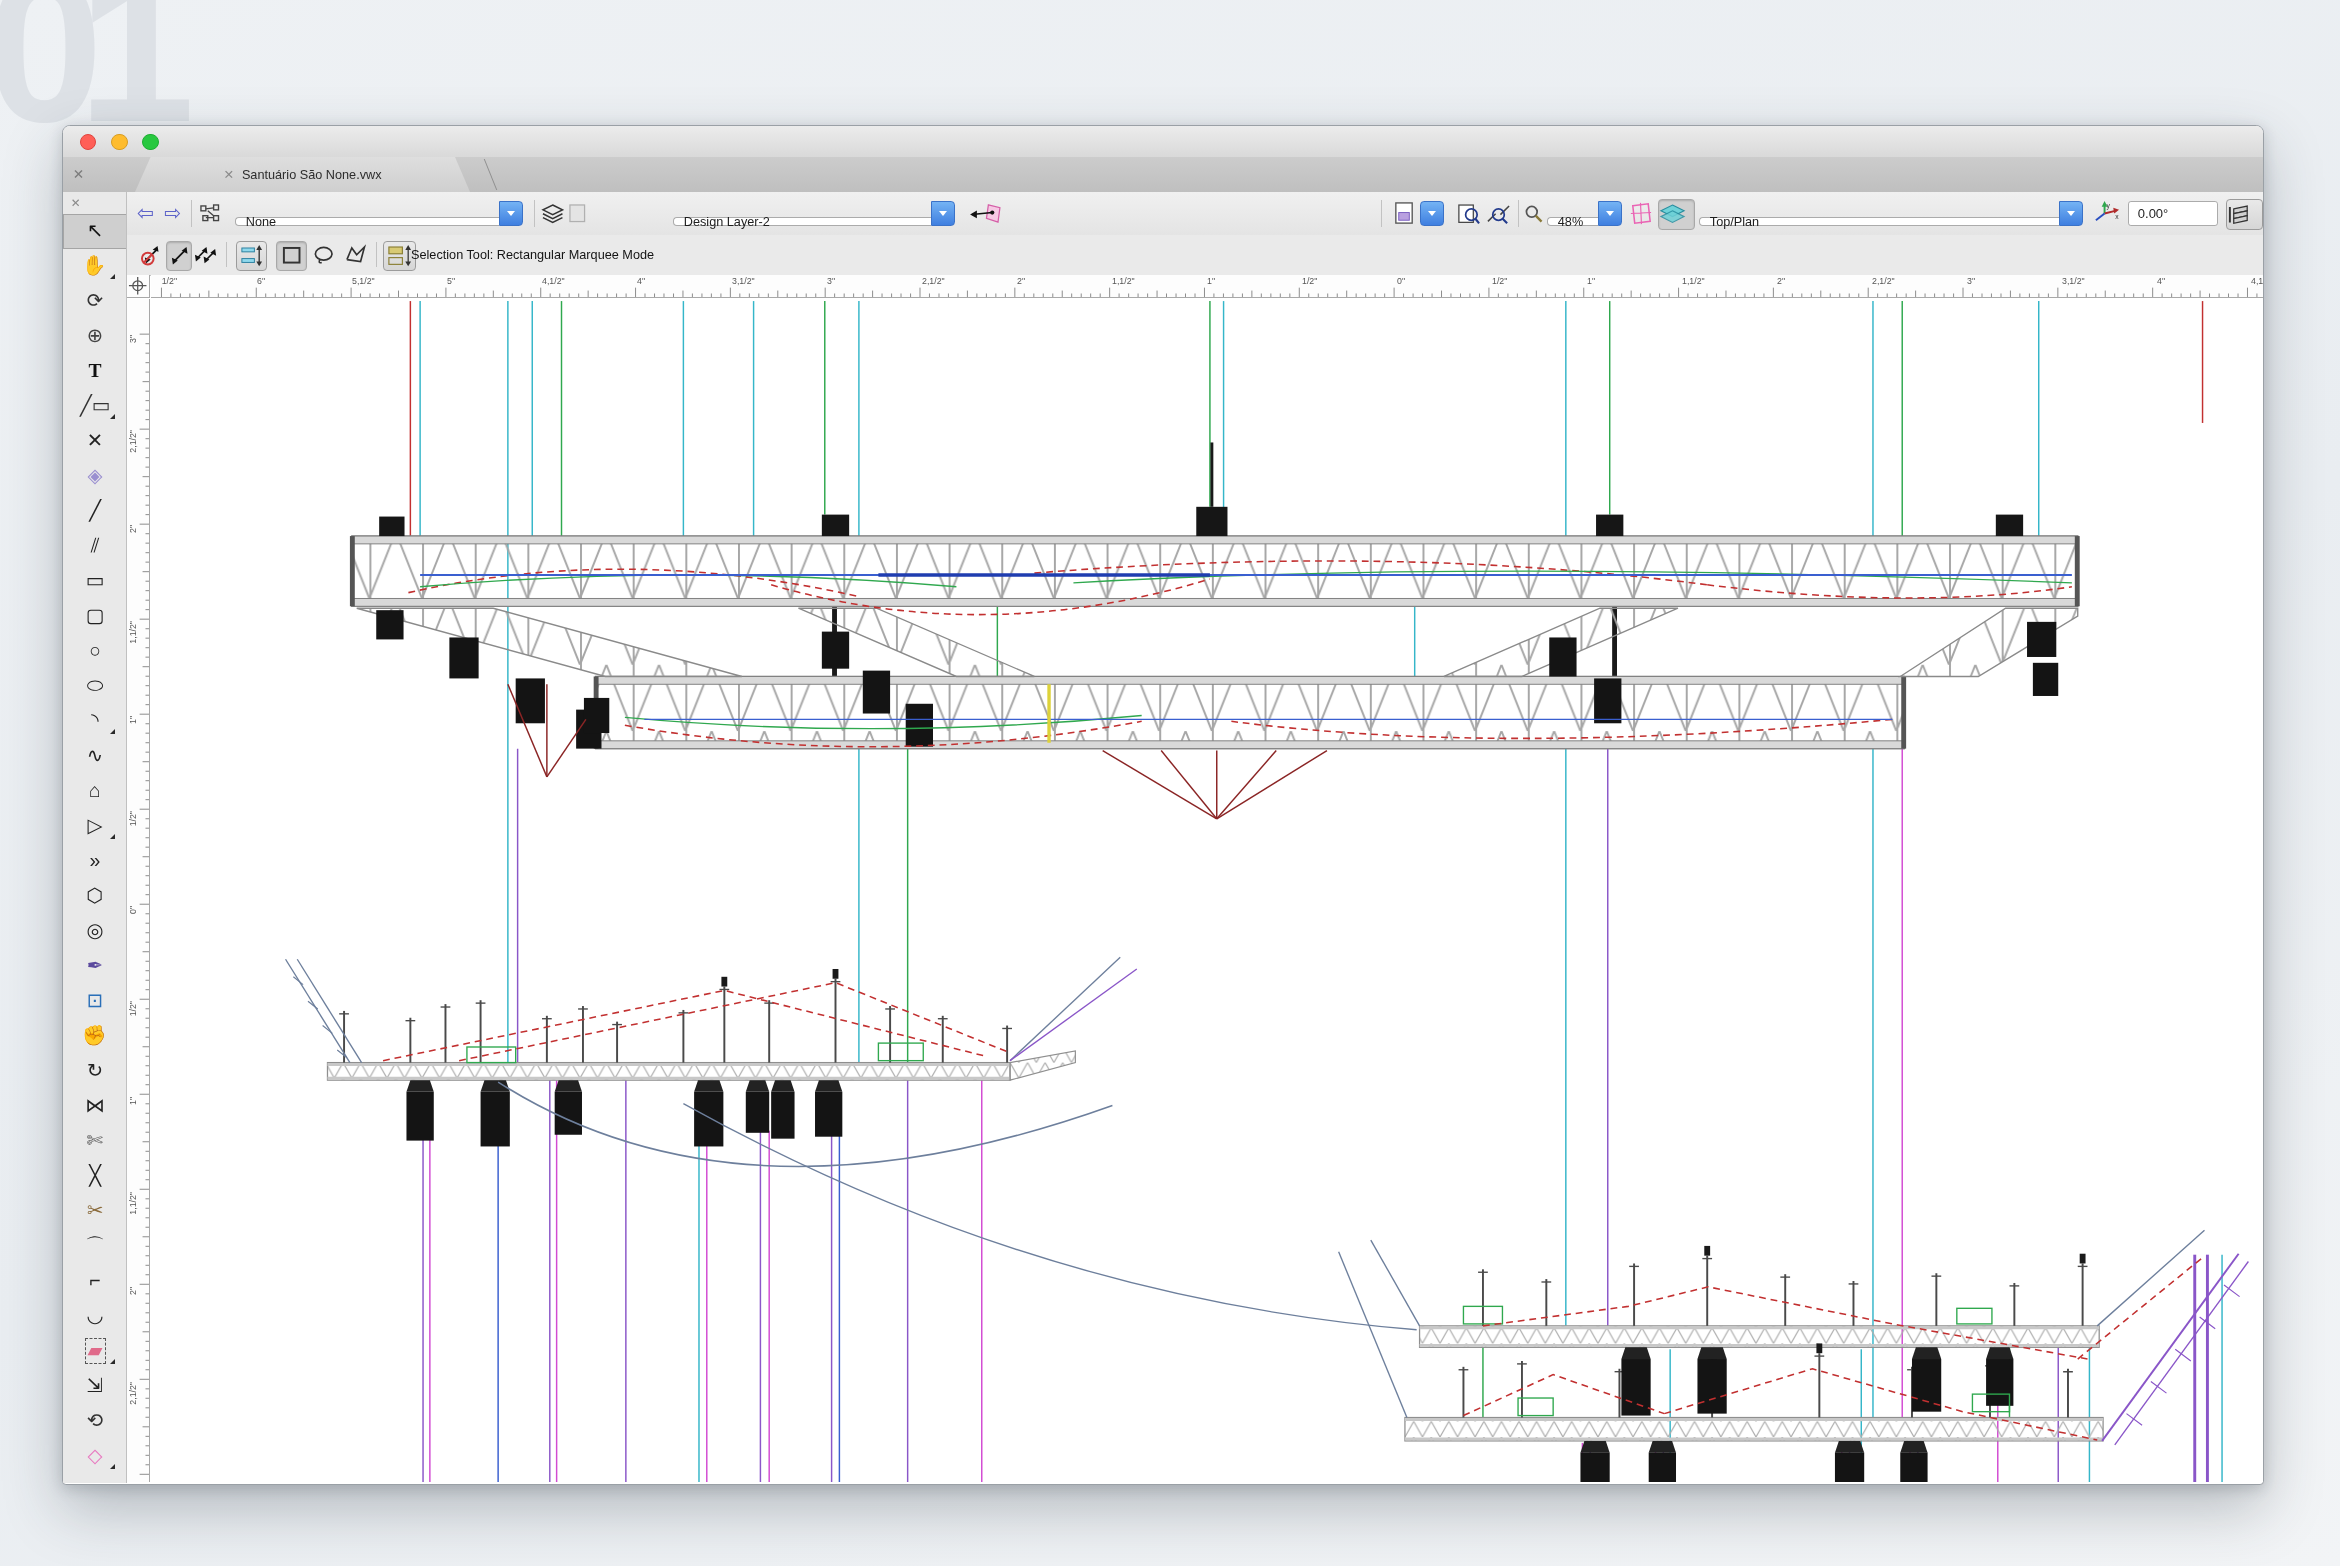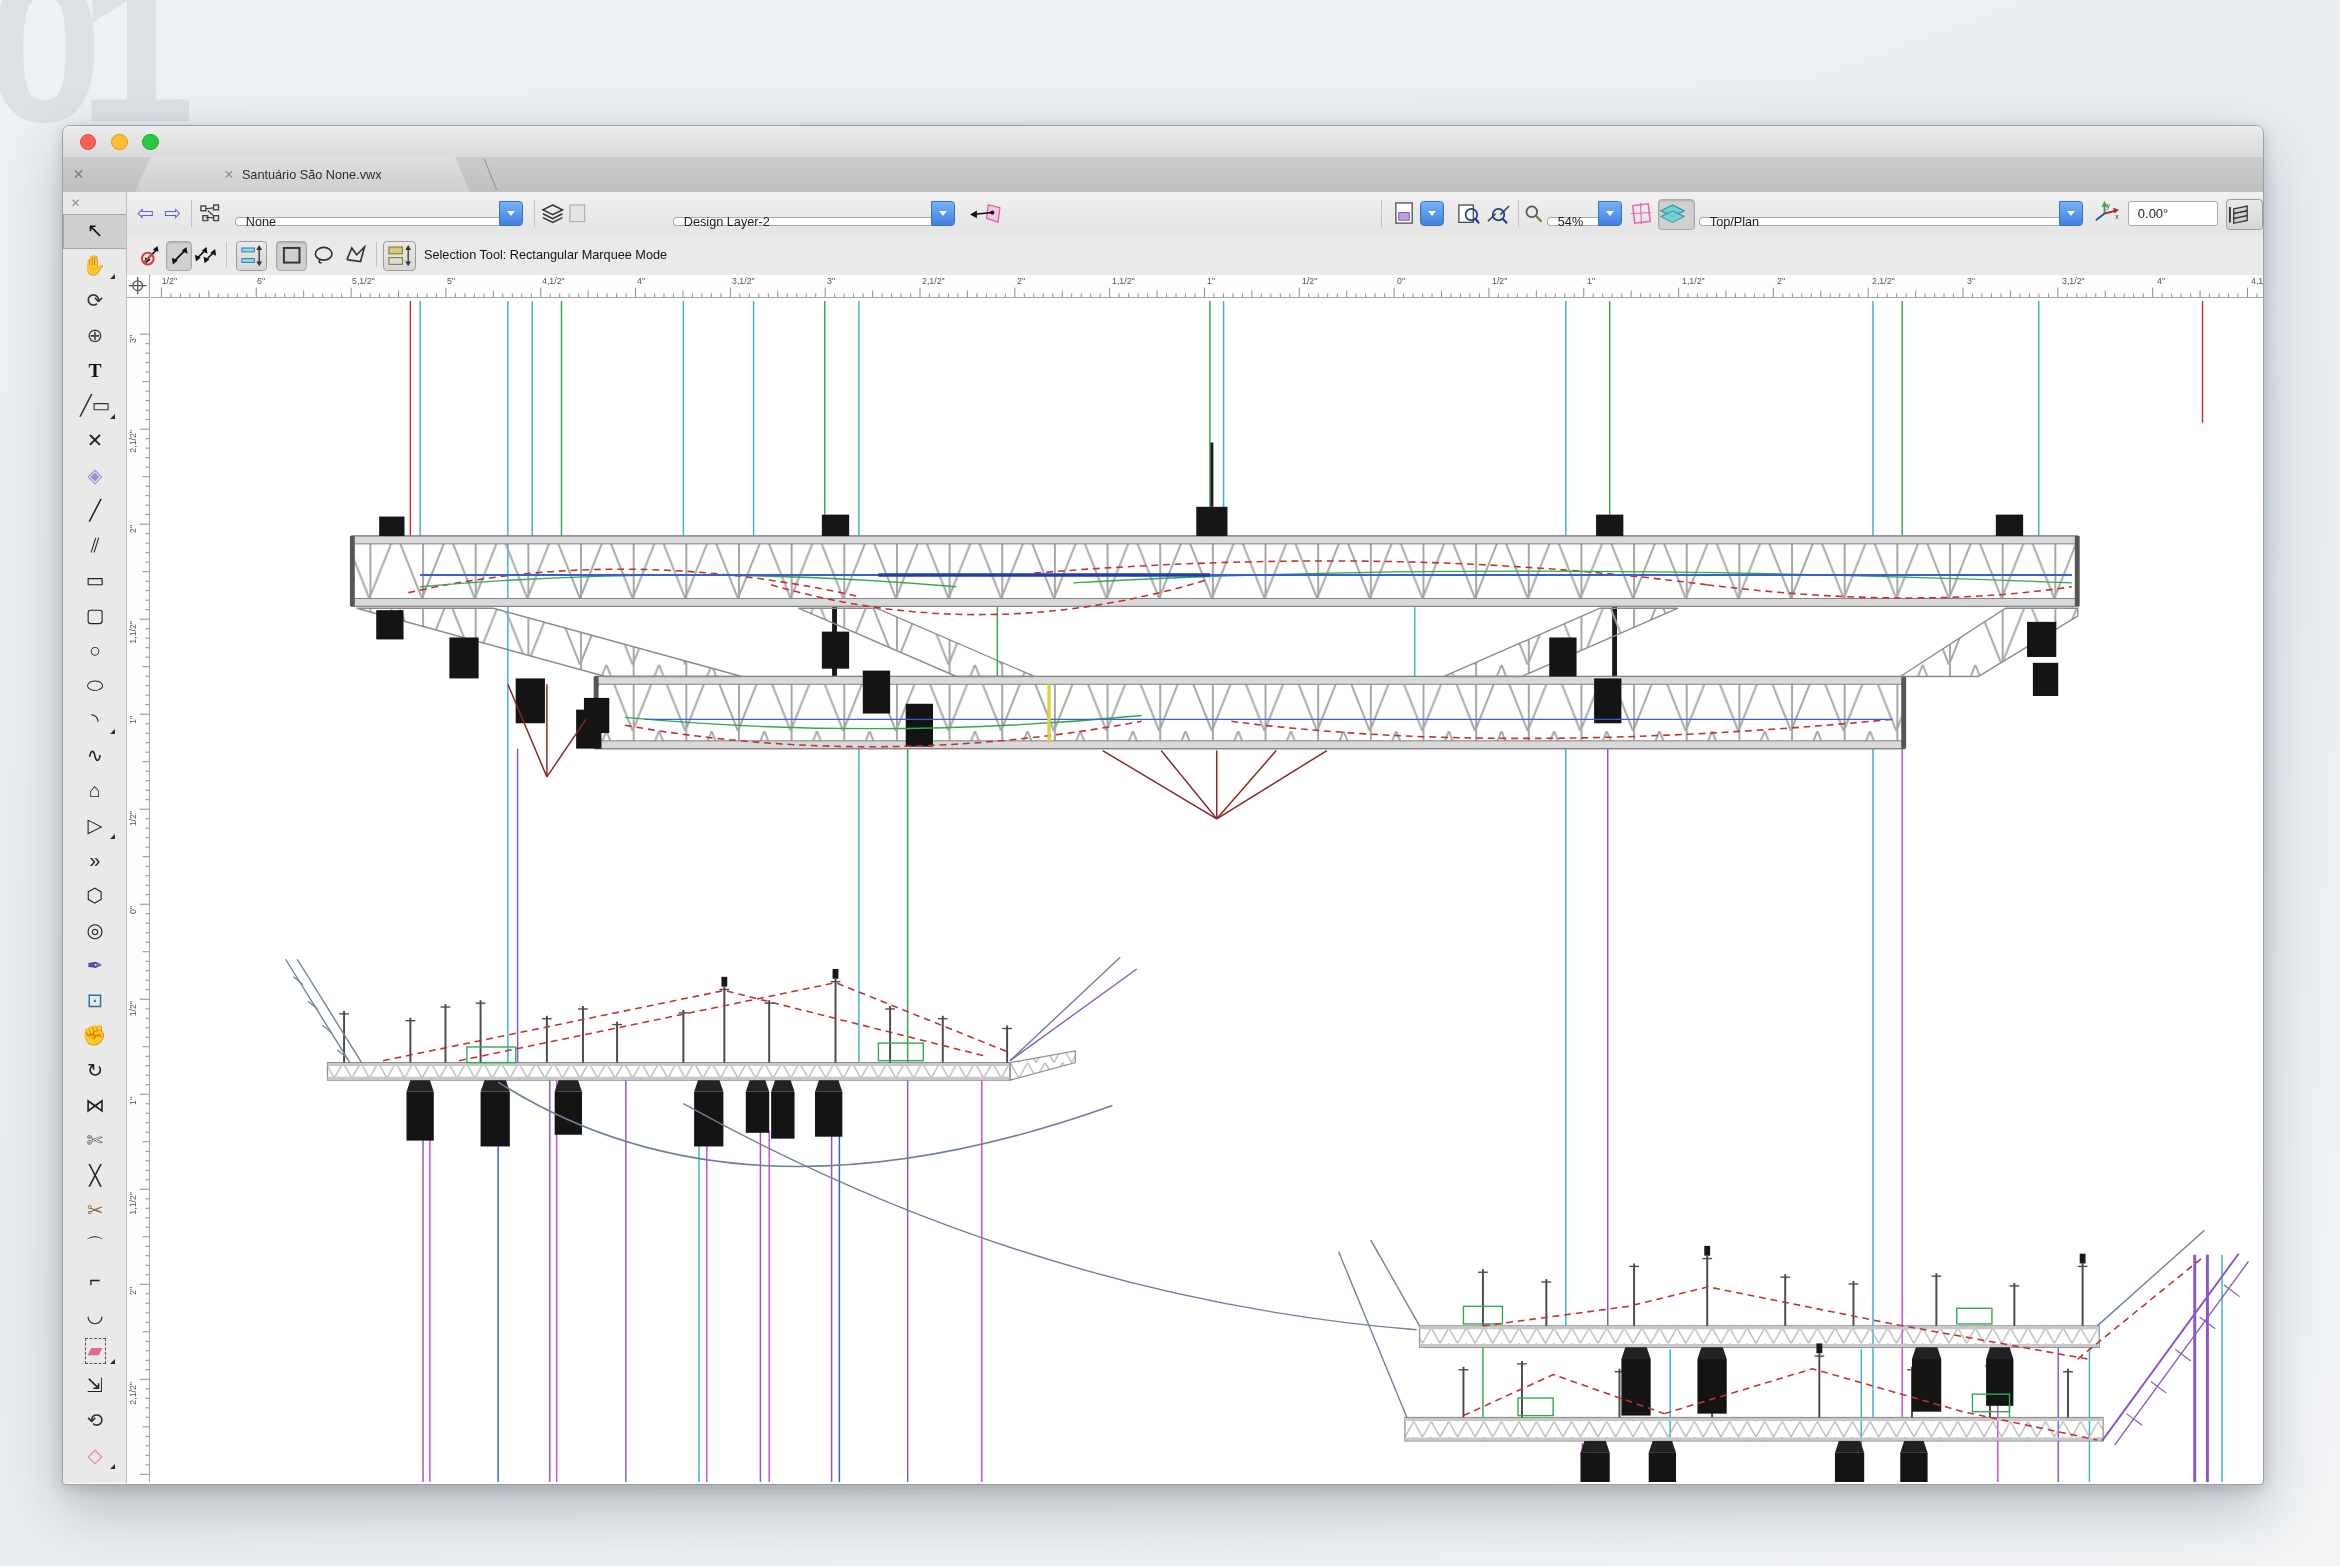--- a/index.html
+++ b/index.html
@@ -41,21 +41,21 @@
        border-radius:0 3.9px 3.9px 0;display:flex;align-items:center;justify-content:center;box-sizing:border-box;}
   .dd .btn:after{content:"";width:0;height:0;border-left:4.9px solid transparent;border-right:4.9px solid transparent;border-top:5.9px solid #fff;}
   .field-solo{background:#fff;border:1px solid #ababab;border-radius:2.9px;height:25px;display:flex;
        align-items:center;padding:0 8.8px;font-size:13px;color:#1e1e1e;box-sizing:border-box;}
   .pressed{background:#d0d0d0;border:1px solid #a8a8a8;border-radius:3.9px;box-shadow:inset 0 1px 2px rgba(0,0,0,.18);}
   .graybtn{background:linear-gradient(#e9e9e9,#d6d6d6);border:1px solid #9b9b9b;border-radius:3.9px;}
   
   #modebar{position:absolute;left:64px;top:109px;width:2136px;height:40px;
        background:#eaeaea;border-bottom:1px solid #c4c4c4;}
   .mb{position:absolute;top:5.9px;height:28px;display:flex;align-items:center;justify-content:center;}
-  #status-text{position:absolute;left:297px;top:0;height:40px;display:flex;align-items:center;
+  #status-text{position:absolute;left:284px;top:0;height:40px;display:flex;align-items:center;
        font-size:12.7px;color:#141414;}
   
   #corner{position:absolute;left:64px;top:149px;width:23.4px;height:23.4px;background:#fdfdfd;
        border-right:1px solid #a8a8a8;border-bottom:1px solid #a8a8a8;box-sizing:border-box;}
   #hruler{position:absolute;left:88px;top:149px;width:2112px;height:23.4px;background:#fdfdfd;
        border-bottom:1px solid #a8a8a8;box-sizing:border-box;overflow:hidden;}
   #hruler .lbl{position:absolute;top:1px;font-size:8.8px;color:#555;white-space:nowrap;}
   #vruler{position:absolute;left:64px;top:173px;width:23.4px;height:1183px;background:#fdfdfd;
        border-right:1px solid #a8a8a8;box-sizing:border-box;overflow:hidden;}
   #vruler .lbl{position:absolute;left:1px;font-size:8.8px;color:#555;writing-mode:vertical-rl;transform:rotate(180deg);}
@@ -171,21 +171,21 @@
     </div>
     <div class="sep" style="left:1391px"></div>
     <div class="tb" style="left:1397px">
       <svg width="19.5" height="19.5" viewBox="0 0 20 20">
           <circle cx="8" cy="8" r="5.5" fill="none" stroke="#555" stroke-width="1.8"></circle>
           <path d="M12,12 L18,18" stroke="#8a7a3a" stroke-width="2.4"></path>
         </svg>
     </div>
     <div class="tb" style="left:1420px">
       <div class="dd">
-          <div class="field" style="width:51px">54%</div>
+          <div class="field" style="width:51px">48%</div>
           <div class="btn"></div>
         </div>
     </div>
     <div class="tb" style="left:1500px">
       <svg width="27" height="27" viewBox="0 0 28 28">
           <polygon points="6,6 22,4 24,22 8,24" fill="none" stroke="#ea64b4" stroke-width="1.6"></polygon>
           <path d="M14,3 L15,25 M4,14 L25,13" stroke="#ea64b4" stroke-width="1.2"></path>
         </svg>
     </div>
     <div class="tb pressed" style="left:1531px;width:35px;height:29px;top:6.8px">

